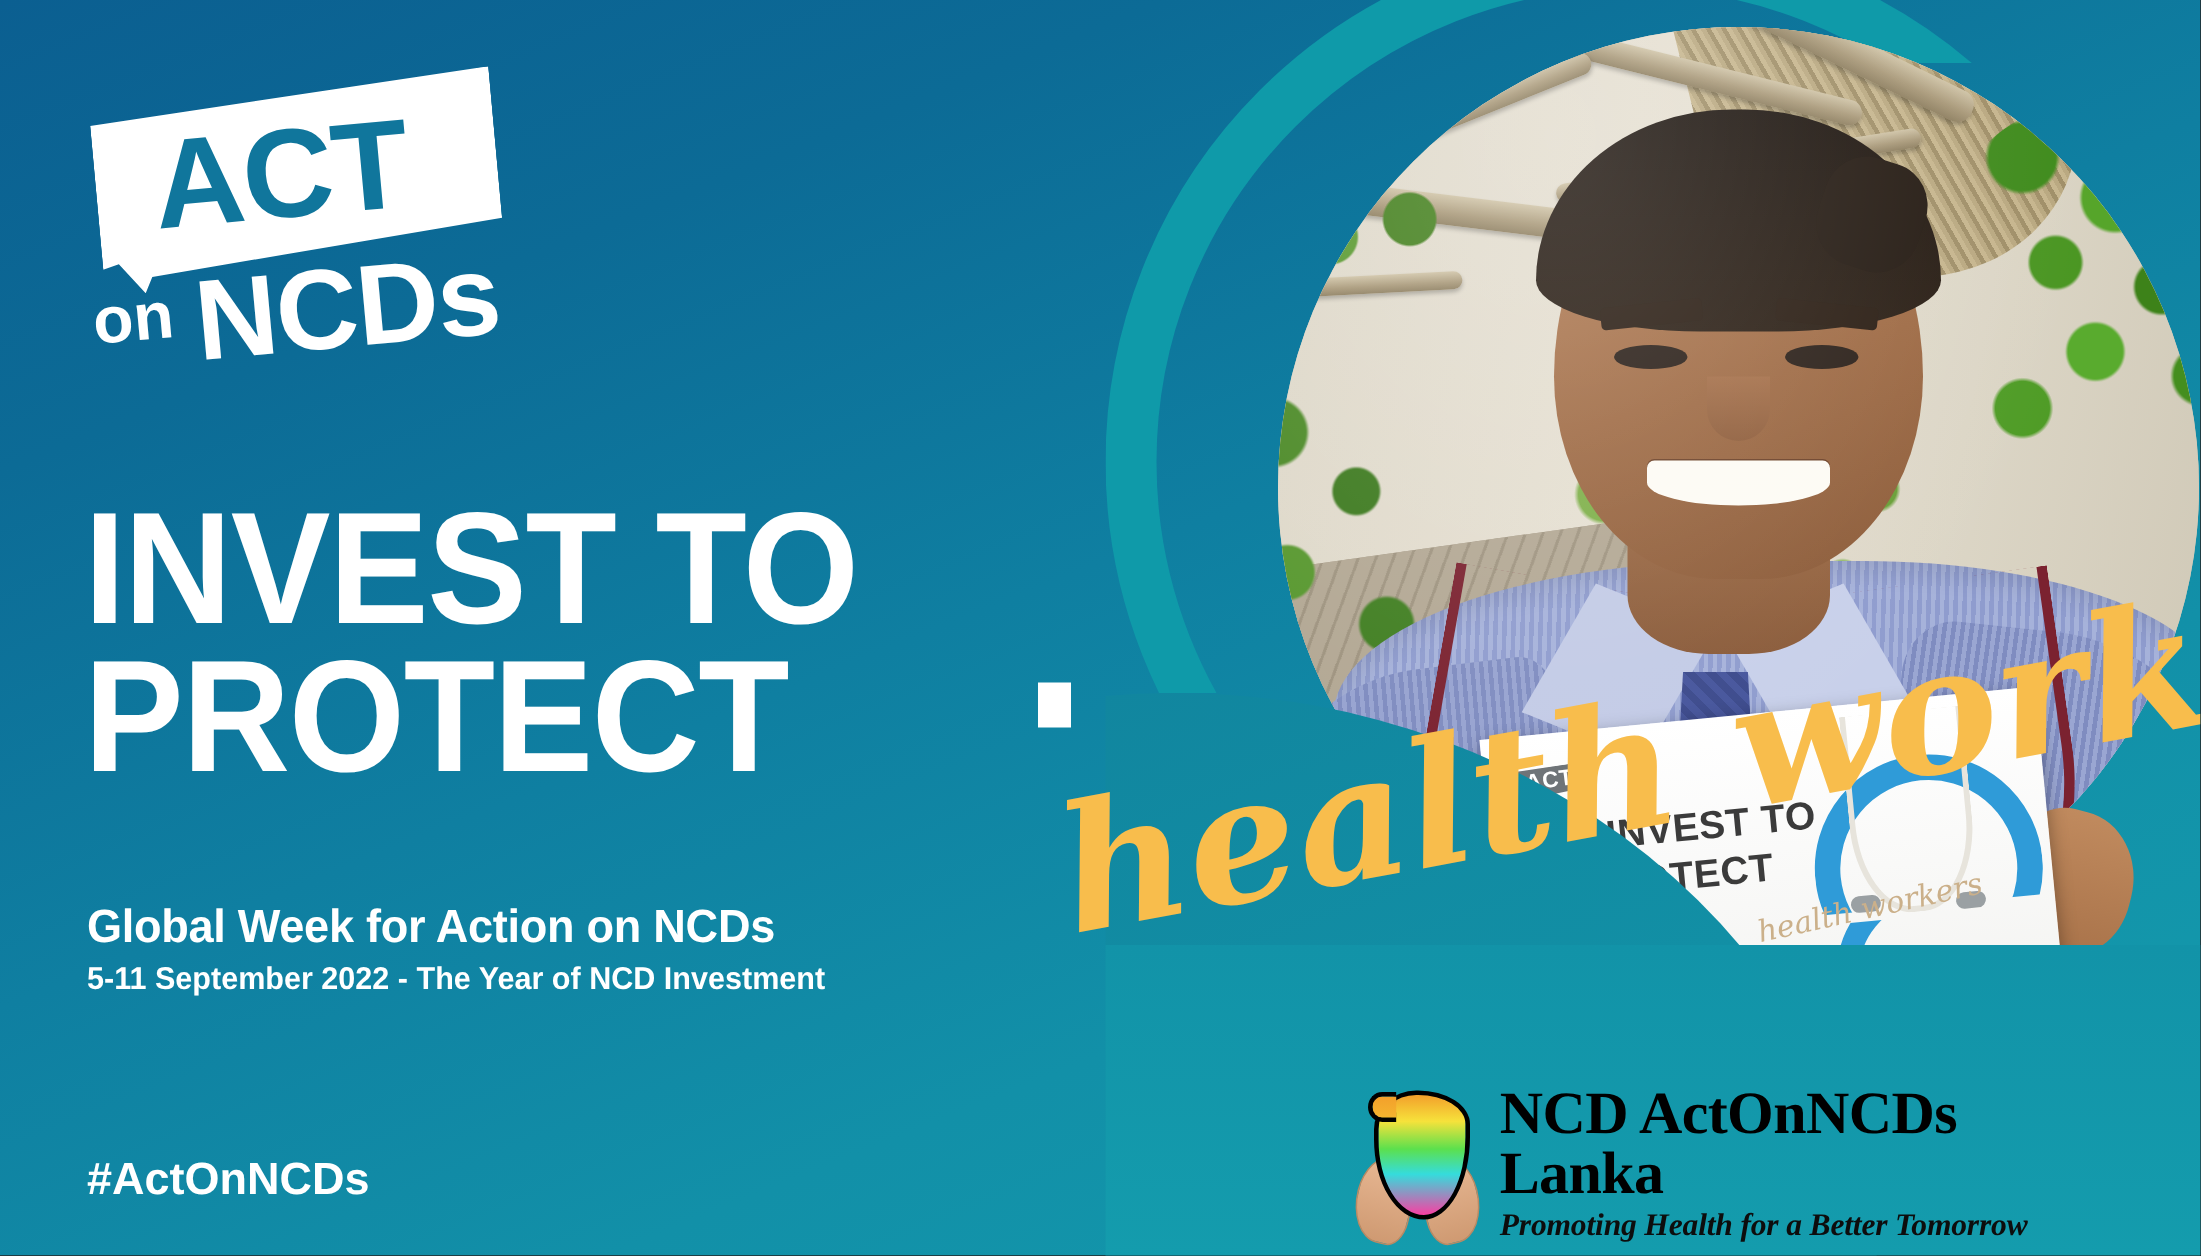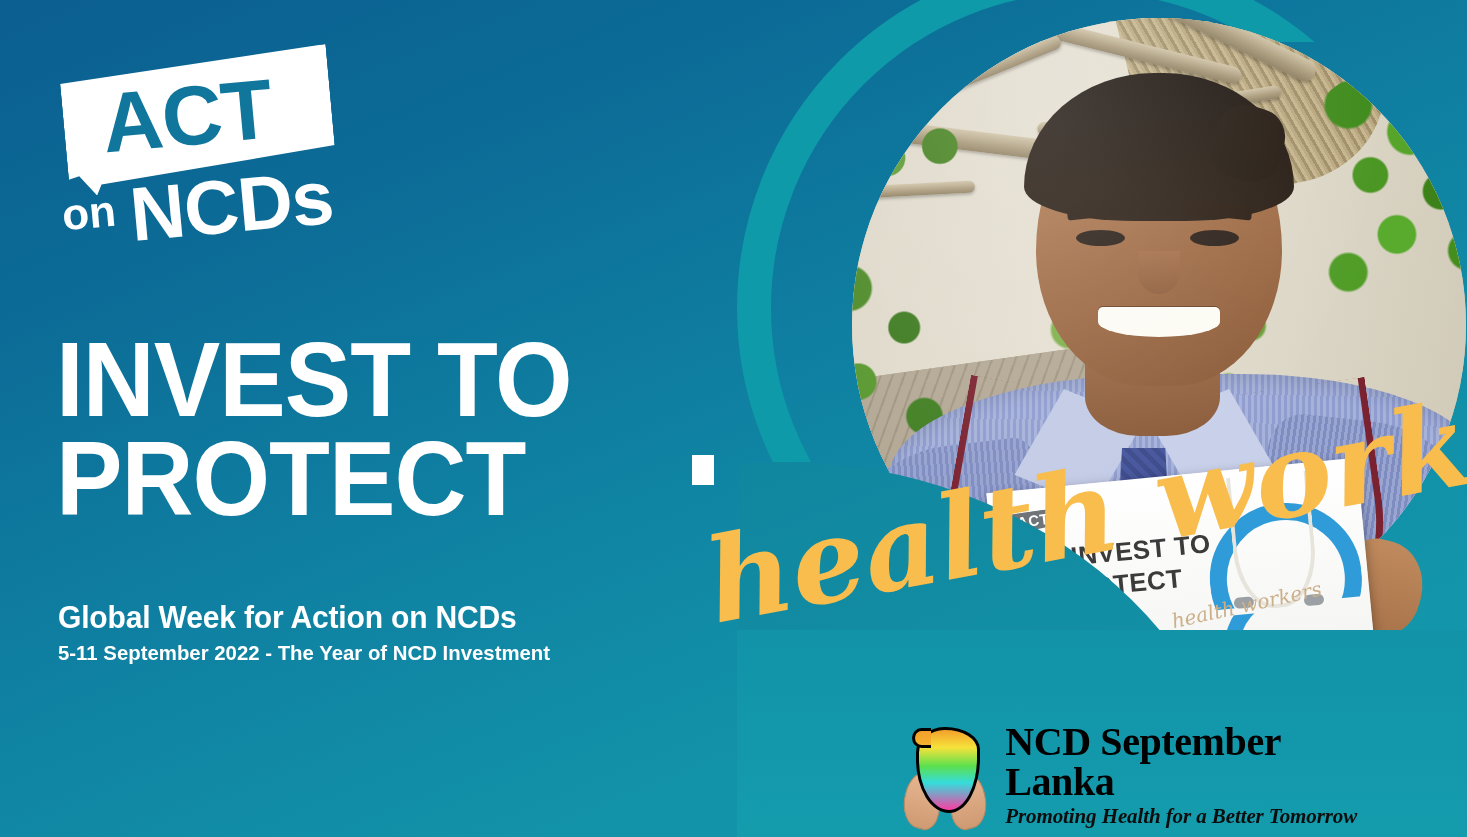--- a/index.html
+++ b/index.html
@@ -336,26 +336,27 @@
 
   <div class="headline">
     <div>INVEST TO</div>
     <div>PROTECT</div>
   </div>
   <div class="white-bit"></div>
   <div class="script">health workers</div>
 
   <div class="cap1">Global Week for Action on NCDs</div>
   <div class="cap2">5-11 September 2022 - The Year of NCD Investment</div>
+  <div class="hashtag">#ActOnNCDs</div>
 
   <div class="lanka">
     <div class="lanka-mark">
       <div class="hand-cup hc-l"></div>
       <div class="hand-cup hc-r"></div>
       <div class="island"></div>
     </div>
     <div class="lanka-txt">
-      <div class="lanka-name">NCD September Lanka</div>
+      <div class="lanka-name">NCD ActOnNCDs Lanka</div>
       <div class="lanka-tag">Promoting Health for a Better Tomorrow</div>
     </div>
   </div>
 
 </div>
 
 </body></html>

